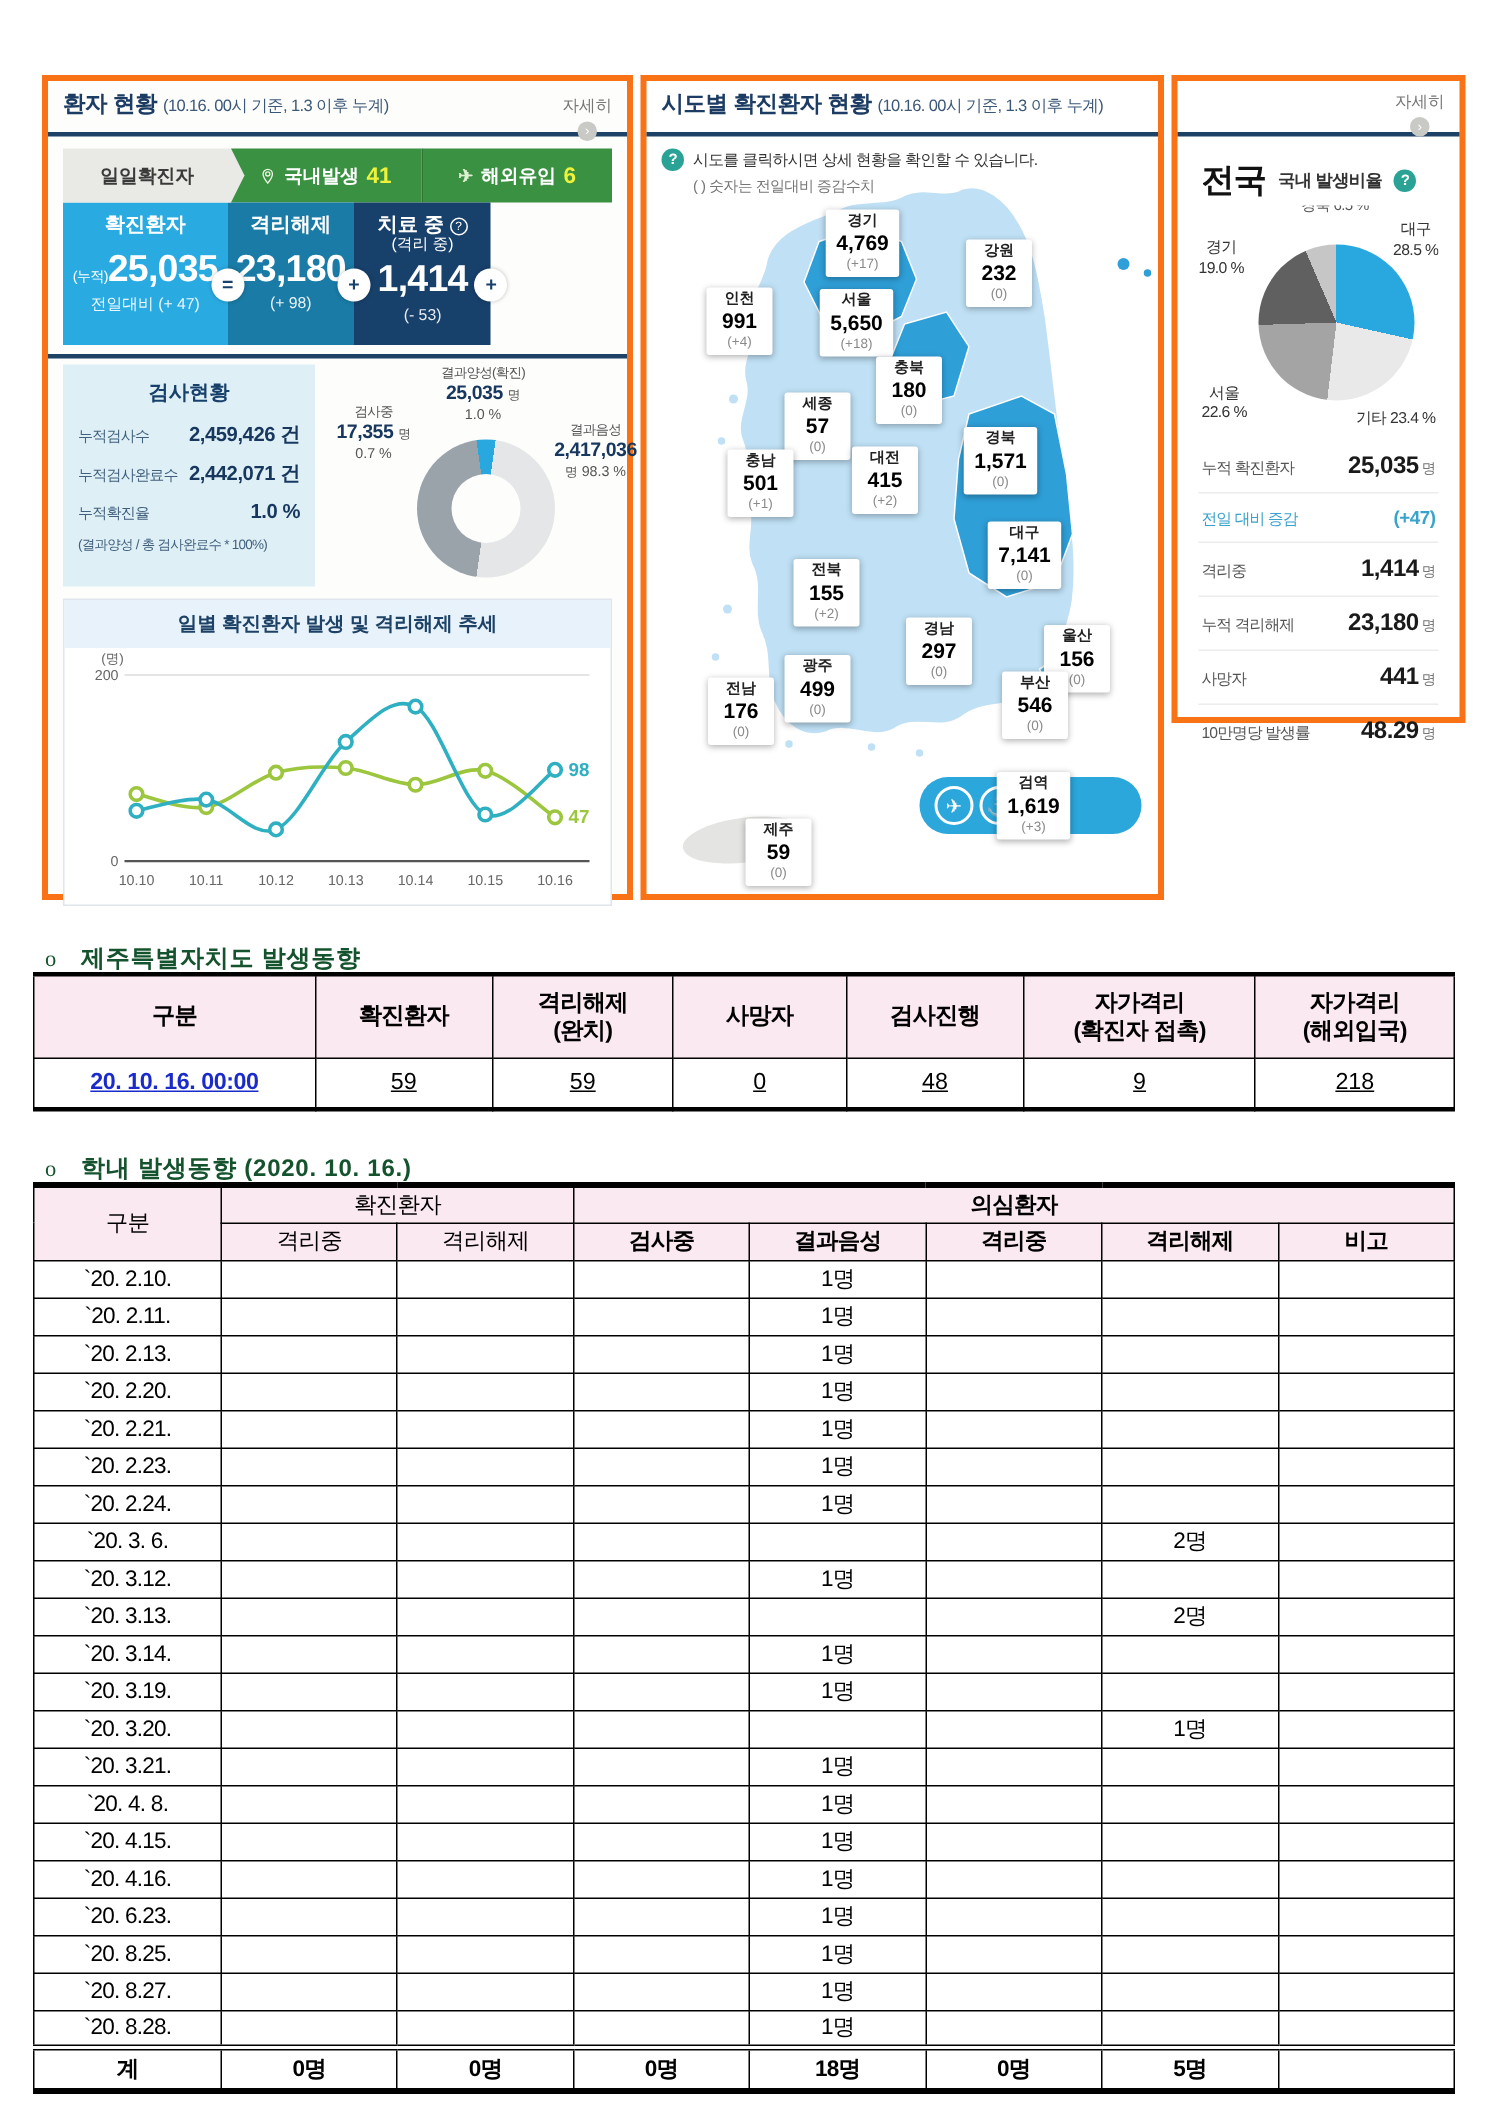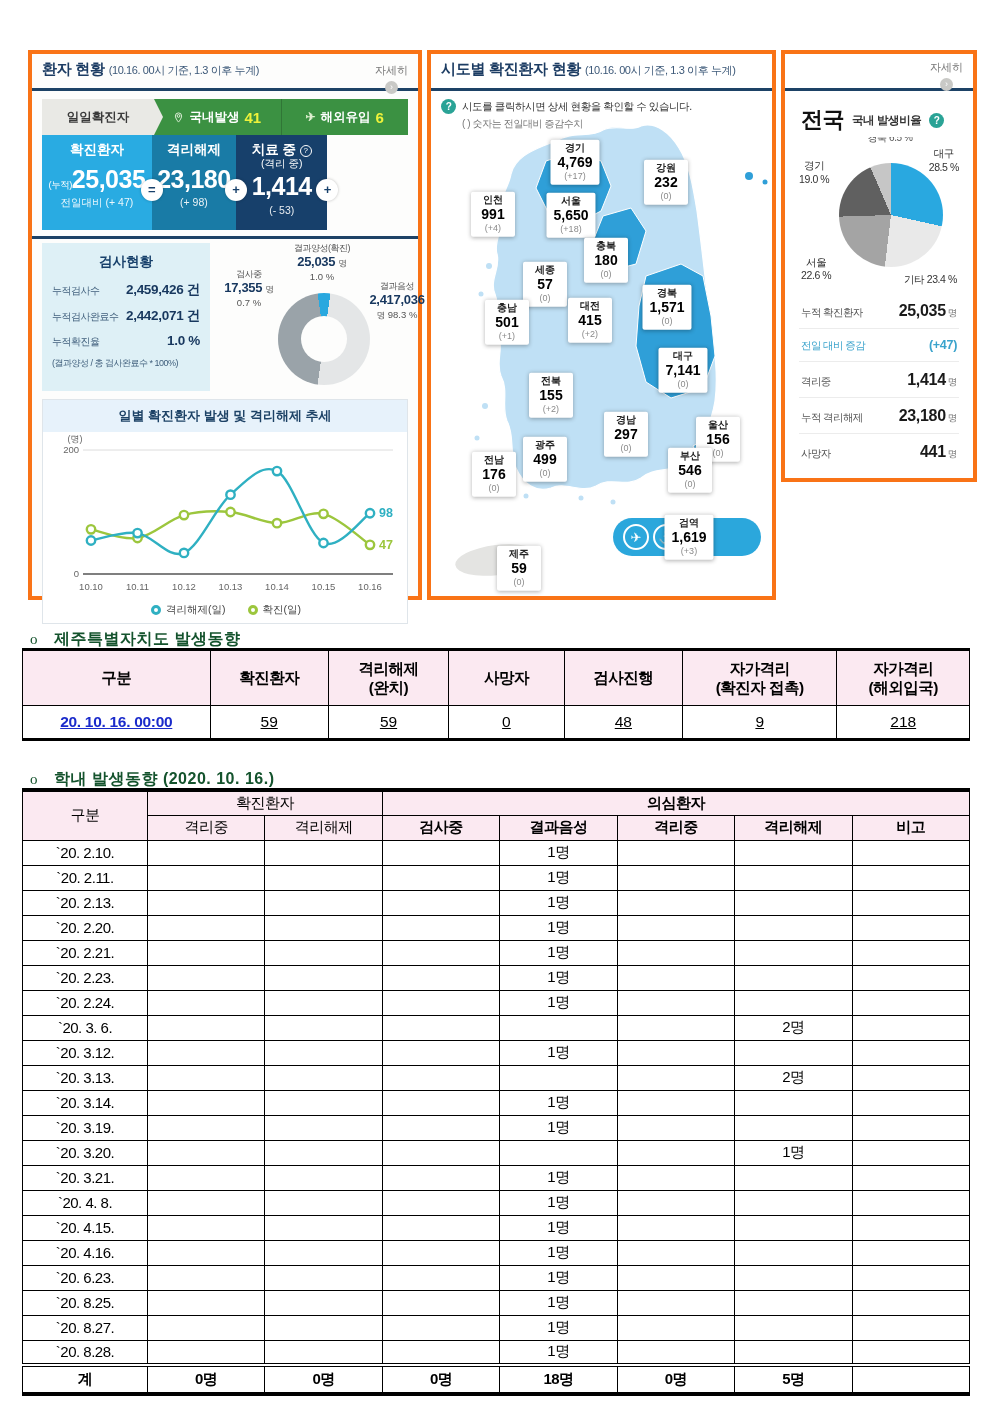--- a/index.html
+++ b/index.html
@@ -254,30 +254,20 @@
             <path d="M46,106.52000000000001 C53.75,105.28 77,97.01333333333334 92.5,99.08 C108,101.14666666666666 123.5,125.32666666666667 139,118.92 C154.5,112.51333333333334 170,74.28 185.5,60.64 C201,47 216.5,29.019999999999996 232,37.08 C247.5,45.14 263,101.97333333333333 278.5,109 C294,116.02666666666667 317.25,84.2 325,79.24000000000001" fill="none" stroke="#2fb0c2" stroke-width="2.4"></path>
             <circle cx="46" cy="106.52000000000001" r="4.2" fill="#fff" stroke="#2fb0c2" stroke-width="2.4"></circle>
             <circle cx="92.5" cy="99.08" r="4.2" fill="#fff" stroke="#2fb0c2" stroke-width="2.4"></circle>
             <circle cx="139" cy="118.92" r="4.2" fill="#fff" stroke="#2fb0c2" stroke-width="2.4"></circle>
             <circle cx="185.5" cy="60.64" r="4.2" fill="#fff" stroke="#2fb0c2" stroke-width="2.4"></circle>
             <circle cx="232" cy="37.08" r="4.2" fill="#fff" stroke="#2fb0c2" stroke-width="2.4"></circle>
             <circle cx="278.5" cy="109" r="4.2" fill="#fff" stroke="#2fb0c2" stroke-width="2.4"></circle>
             <circle cx="325" cy="79.24000000000001" r="4.2" fill="#fff" stroke="#2fb0c2" stroke-width="2.4"></circle>
             <text x="334" y="83.24000000000001" font-size="12.5" fill="#2fb0c2" font-weight="bold" font-family="Liberation Sans, sans-serif">98</text>
           </svg>
-        <div class="legend-row">
-          <span class="legend-item">
-              <span class="legend-swatch" id="sw-0" style="border-color: rgb(47, 176, 194);"></span>
-              <span>격리해제(일)</span>
-            </span>
-          <span class="legend-item">
-              <span class="legend-swatch" id="sw-1" style="border-color: rgb(156, 198, 61);"></span>
-              <span>확진(일)</span>
-            </span>
-        </div>
       </div>
     </div>
   </section>
 
   <section class="panel map-panel">
     <div class="panel-header">
       <span class="panel-title">시도별 확진환자 현황</span>
       <span class="panel-subtitle">(10.16. 00시 기준, 1.3 이후 누계)</span>
     </div>
     <div class="navy-line"></div>
@@ -443,20 +433,24 @@
             <span class="nat-label">격리중</span>
             <span class="nat-value"><span>1,414</span><span class="nat-unit">명</span></span>
           </div>
         <div class="nat-row">
             <span class="nat-label">누적 격리해제</span>
             <span class="nat-value"><span>23,180</span><span class="nat-unit">명</span></span>
           </div>
         <div class="nat-row">
             <span class="nat-label">사망자</span>
             <span class="nat-value"><span>441</span><span class="nat-unit">명</span></span>
+          </div>
+        <div class="nat-row">
+            <span class="nat-label">10만명당 발생률</span>
+            <span class="nat-value"><span>48.29</span><span class="nat-unit">명</span></span>
           </div>
       </div>
     </div>
   </section>
 
   <h2 class="section-title st-jeju"><span class="title-marker">o</span><span>제주특별자치도 발생동향</span></h2>
   <table class="jeju-table">
     <colgroup>
         <col style="width:19.8%">
         <col style="width:12.5%">

